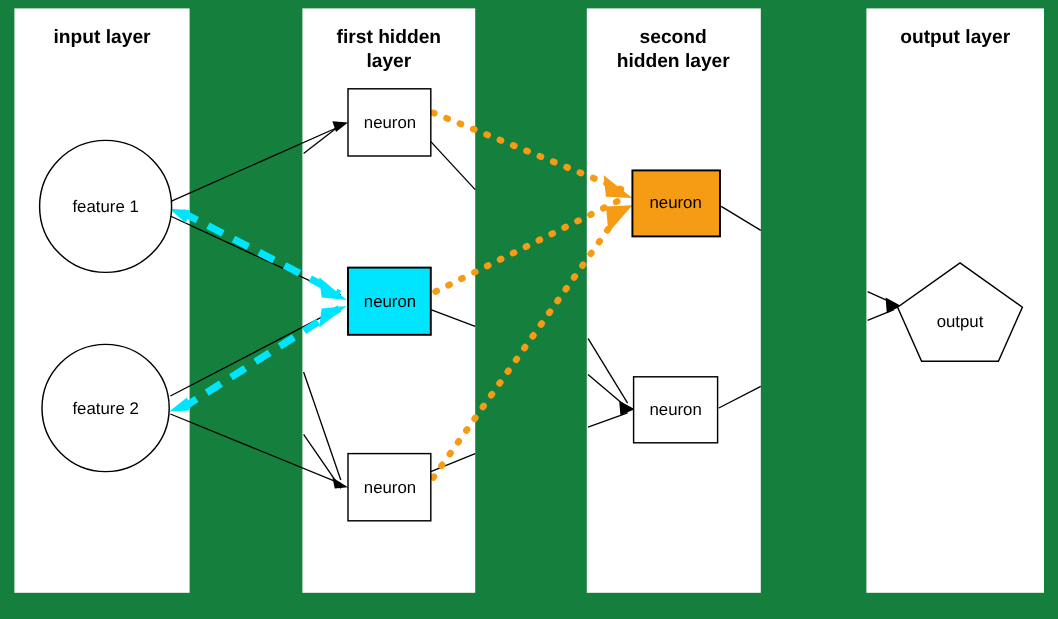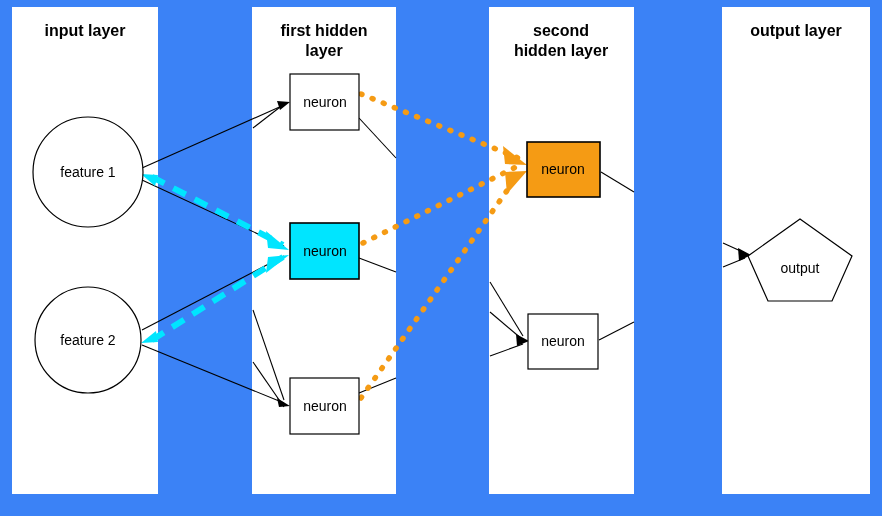--- a/index.html
+++ b/index.html
@@ -10,21 +10,21 @@
   body {
     width: 882px;
     height: 516px;
     overflow: hidden;
     font-family: "Liberation Sans", sans-serif;
   }
   #stage {
     position: relative;
     width: 882px;
     height: 516px;
-    background: #3b82f6;
+    background: #15803d;
   }
   #stage svg {
     position: absolute;
     left: 0;
     top: 0;
   }
   .panel-rect {
     fill: #ffffff;
     stroke: none;
   }

